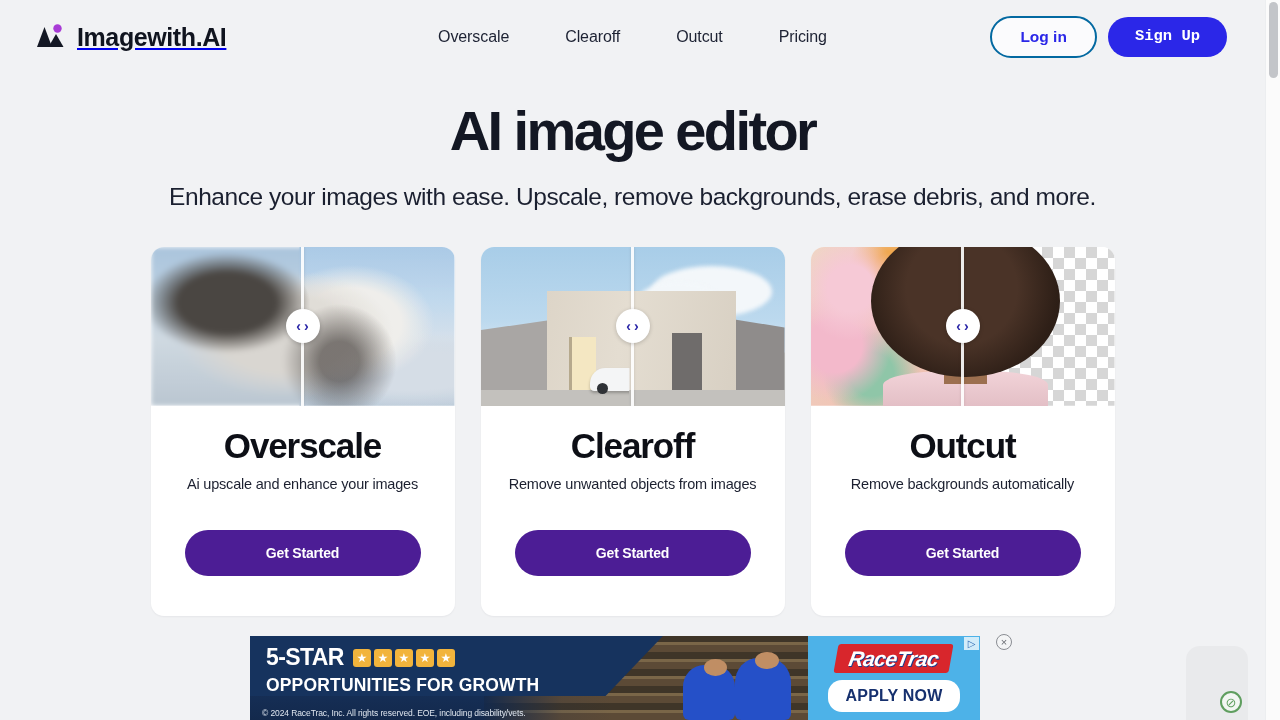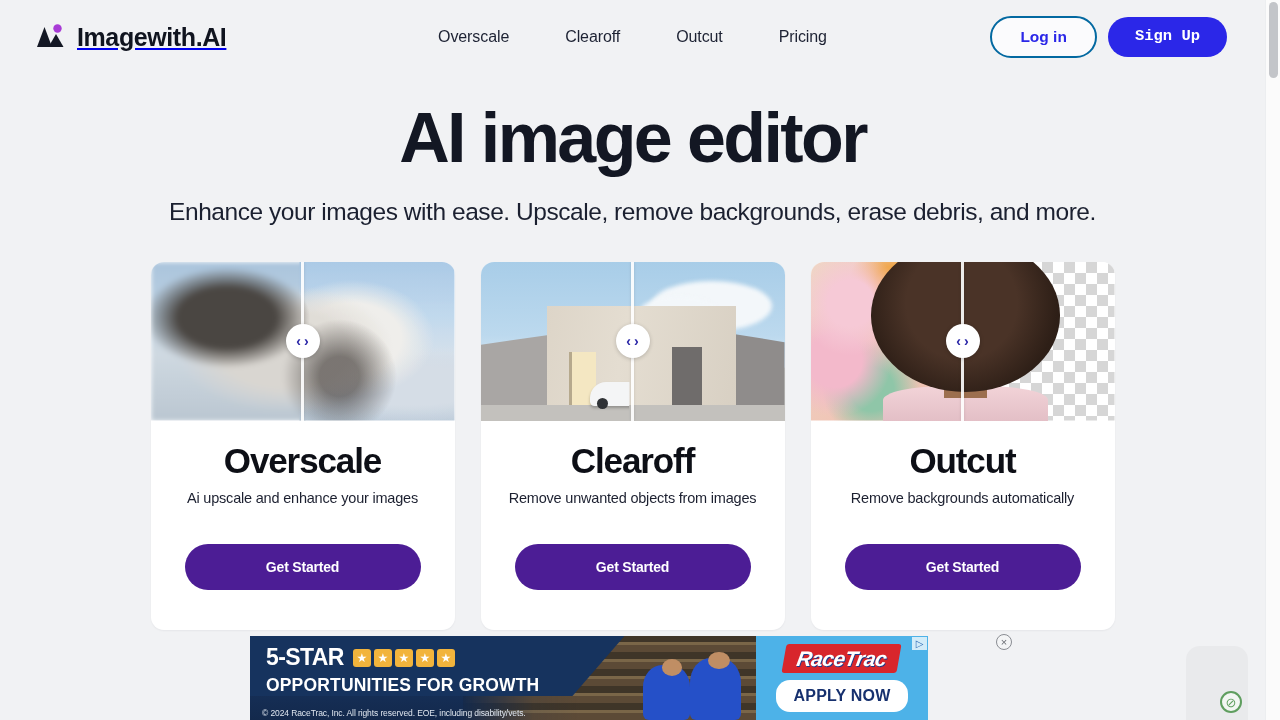--- a/index.html
+++ b/index.html
@@ -88,21 +88,21 @@
     padding: 12px 27px;
     line-height: 1;
     cursor: pointer;
     white-space: nowrap;
     font-family: Liberation Mono, monospace;
   }
 
   
   .hero { text-align: center; padding-top: 28px; }
   .hero h1 {
-    font-size: 70px;
+    font-size: 56px;
     line-height: 1.05;
     font-weight: bold;
     letter-spacing: -2.6px;
     color: #131723;
   }
   .hero p {
     margin-top: 22px;
     font-size: 24.5px;
     letter-spacing: -0.45px;
     color: #1b2030;
@@ -287,21 +287,21 @@
   
   .ad-wrap {
     position: absolute;
     left: 250px; top: 636px;
     width: 730px; height: 84px;
     display: flex;
     overflow: hidden;
   }
   .ad-left {
     position: relative;
-    width: 506px; height: 100%;
+    width: 558px; height: 100%;
     background: linear-gradient(#1b3a6b, #13294c);
     overflow: hidden;
   }
   .ad-photo {
     position: absolute; right: 0; top: 0; width: 58%; height: 100%;
     background:
       linear-gradient(90deg, rgba(19,41,76,0.96) 0%, rgba(19,41,76,0.1) 24%, rgba(19,41,76,0) 40%),
       repeating-linear-gradient(0deg, #5c4a36 0 7px, #7a6648 7px 10px, #3f3528 10px 17px),
       linear-gradient(#6d5a41, #4b3f2e);
   }

